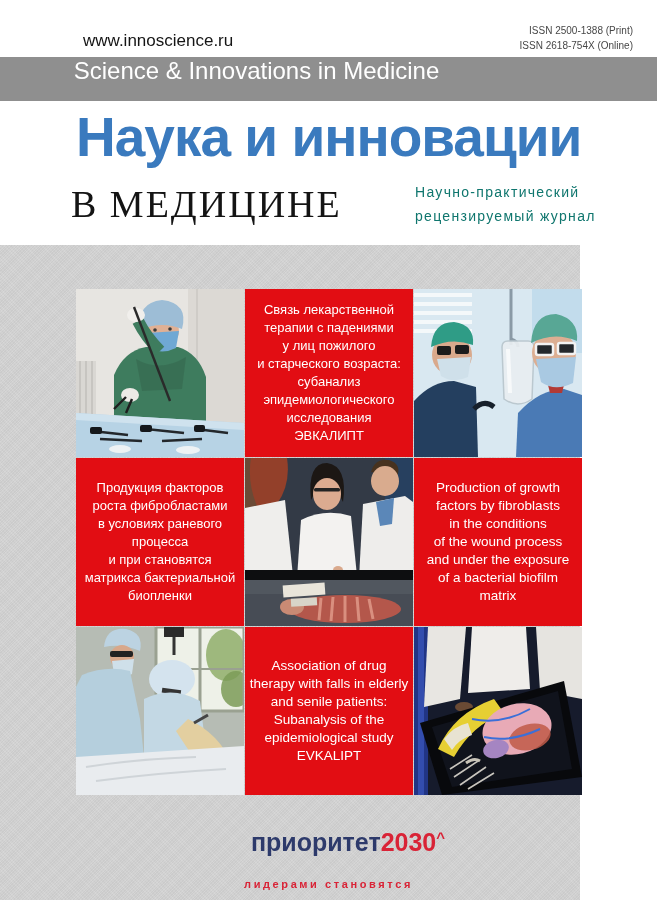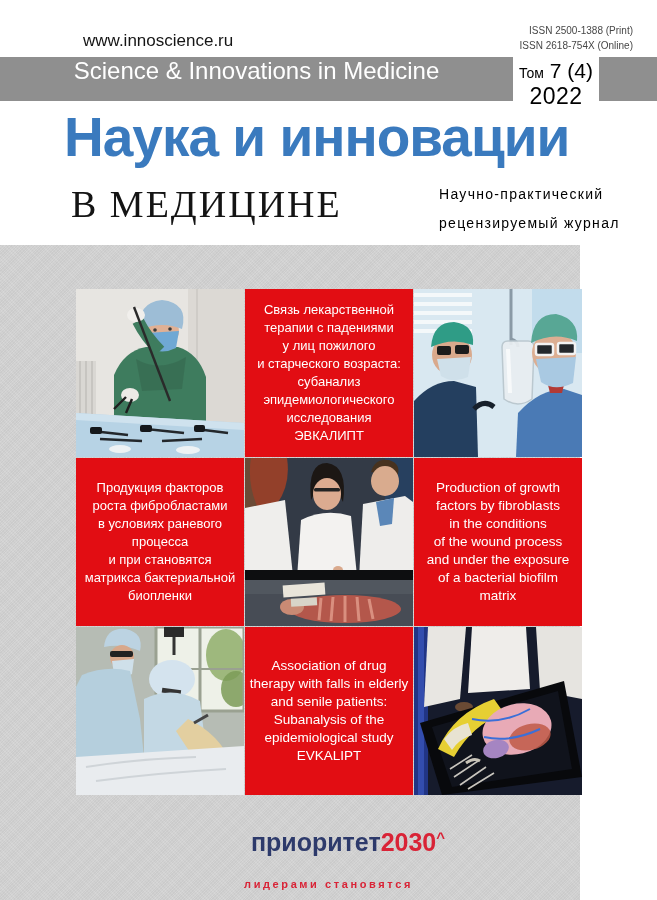--- a/index.html
+++ b/index.html
@@ -15,26 +15,26 @@
   .banner{position:absolute;left:0;top:57px;width:657px;height:44px;background:#8f8f8f;}
   .banner-title{position:absolute;left:0;top:0;width:513px;height:28px;display:flex;
                 align-items:center;justify-content:center;color:#ffffff;font-size:24px;}
   .volume-box{position:absolute;left:513px;top:0;width:86px;height:50px;background:#ffffff;
               color:#000;text-align:center;}
   .volume-line1{font-size:21px;line-height:23px;padding-top:2px;white-space:nowrap;}
   .volume-line1 .vol-label{font-size:14px;}
   .volume-year{font-size:23px;line-height:23px;letter-spacing:0.5px;}
 
   
-  .title-ru{position:absolute;left:64px;top:105px;font-size:55px;font-weight:bold;
+  .title-ru{position:absolute;left:76px;top:105px;font-size:55px;font-weight:bold;
             color:#3a7abe;letter-spacing:-1px;white-space:nowrap;}
   .title-ru2{position:absolute;left:71px;top:182px;font-family:"Liberation Serif",serif;
              font-size:38px;color:#141414;letter-spacing:2px;white-space:nowrap;}
-  .subtitle{position:absolute;left:439px;top:180px;font-size:14px;color:#000000;
-            letter-spacing:1.3px;line-height:29px;white-space:pre-line;}
+  .subtitle{position:absolute;left:415px;top:180px;font-size:14px;color:#0f766e;
+            letter-spacing:1.3px;line-height:24px;white-space:pre-line;}
 
   
   .cover{position:absolute;left:0;top:245px;width:580px;height:655px;background:#d2d2d2;
          background-image:
            repeating-linear-gradient(45deg, rgba(255,255,255,0.10) 0 1px, rgba(255,255,255,0) 1px 3px),
            repeating-linear-gradient(-45deg, rgba(110,110,110,0.07) 0 1px, rgba(255,255,255,0) 1px 2px);}
 
   .grid{position:absolute;left:76px;top:44px;width:506px;height:506px;display:grid;
         grid-template-columns:repeat(3,1fr);grid-template-rows:repeat(3,1fr);gap:1px;}
   .tile{overflow:hidden;}
@@ -58,24 +58,20 @@
 <div class="page">
 
   <div class="site-url">www.innoscience.ru</div>
   <div class="issn-block">
     <div>ISSN 2500-1388 (Print)</div>
     <div>ISSN 2618-754X (Online)</div>
   </div>
 
   <div class="banner">
     <div class="banner-title">Science &amp; Innovations in Medicine</div>
-    <div class="volume-box">
-      <div class="volume-line1"><span class="vol-label">Том</span> <span>7 (4)</span></div>
-      <div class="volume-year">2022</div>
-    </div>
   </div>
 
   <div class="title-ru">Наука и инновации</div>
   <div class="title-ru2">В МЕДИЦИНЕ</div>
   <div class="subtitle">Научно-практический
 рецензируемый журнал</div>
 
   <div class="cover">
     <div class="grid">
 

